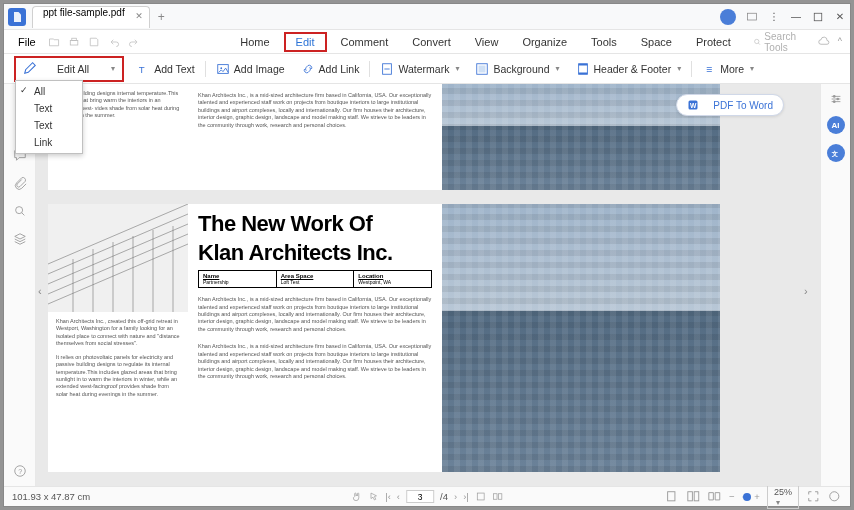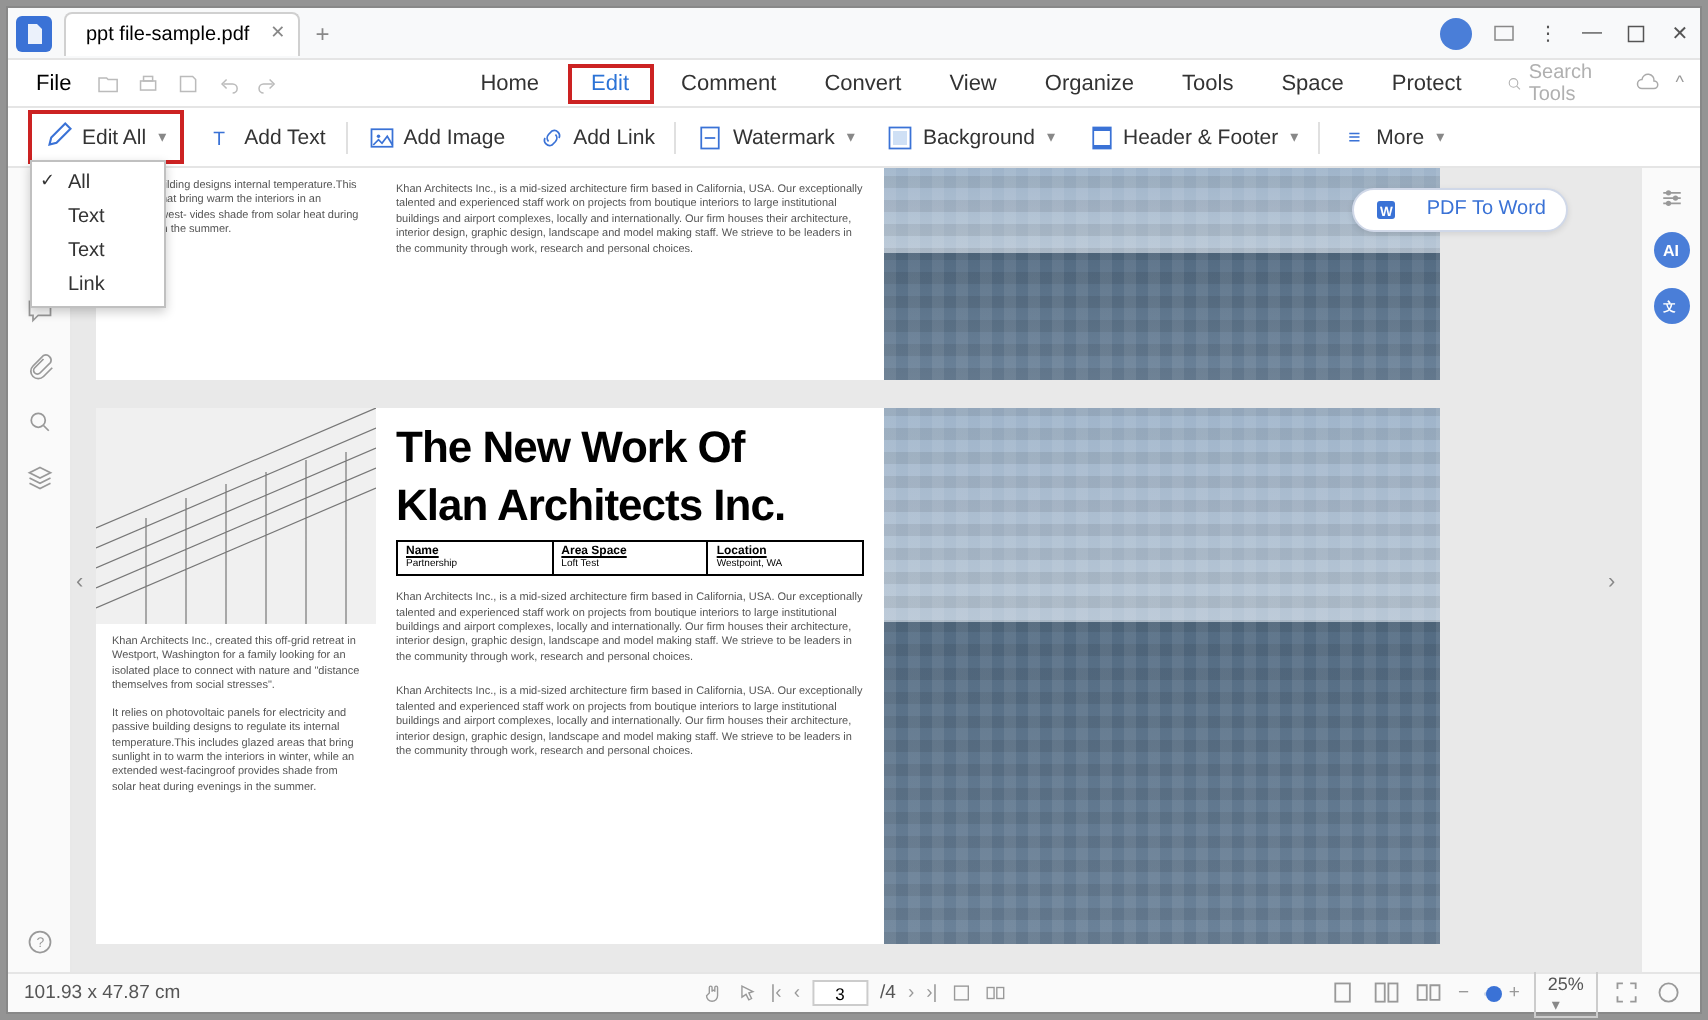--- a/index.html
+++ b/index.html
@@ -1,52 +1,52 @@
 <!DOCTYPE html>
 <html><head>
 <meta charset="utf-8">
 <style>
 *{box-sizing:border-box;margin:0;padding:0;font-family:"Segoe UI",Arial,sans-serif}
 body{width:854px;height:510px;background:#949494;overflow:hidden;position:relative}
 .app{position:absolute;inset:3px;background:#fff;display:flex;flex-direction:column;border:1px solid #888}
 .titlebar{height:26px;display:flex;align-items:center;background:#f8f9fa;border-bottom:1px solid #e5e5e5;padding:0 4px}
 .logo{width:18px;height:18px;background:#3a72d6;border-radius:3px;margin-right:6px;display:flex;align-items:center;justify-content:center}
 .logo svg{width:12px;height:12px;fill:#fff}
-.tab{height:22px;background:#fff;border:1px solid #d0d0d0;border-bottom:none;border-radius:4px 4px 0 0;padding:0 24px 0 10px;display:flex;align-items:center;font-size:10px;position:relative;margin-top:0}
+.tab{height:22px;background:#fff;border:1px solid #d0d0d0;border-bottom:none;border-radius:4px 4px 0 0;padding:0 24px 0 10px;display:flex;font-size:10px;position:relative;margin-top:0}
 .tab-close{position:absolute;right:6px;top:4px;font-size:9px;color:#888}
 .newtab{margin-left:8px;font-size:12px;color:#888}
 .title-right{margin-left:auto;display:flex;align-items:center;gap:10px}
 .avatar{width:16px;height:16px;border-radius:50%;background:#4a7ed8}
 .win-btn{width:12px;height:12px;display:flex;align-items:center;justify-content:center;color:#555;font-size:10px}
 .menubar{height:24px;display:flex;align-items:center;padding:0 8px;font-size:11px;border-bottom:1px solid #e5e5e5;gap:4px}
 .filemenu{padding:2px 6px;font-size:11px}
 .qat-icon{width:14px;height:14px;color:#999;margin:0 2px}
 .menu-spacer{flex:0 0 80px}
 .menu-item{padding:2px 10px;cursor:pointer;color:#333}
 .menu-item.active{color:#2b73d6;border:2px solid #c22}
 .search-tools{margin-left:8px;color:#b0b0b0;font-size:10px;display:flex;align-items:center;gap:3px}
 .menu-right{margin-left:auto;display:flex;gap:8px;color:#999}
 .toolbar{height:30px;display:flex;align-items:center;padding:0 10px;font-size:10.5px;color:#333;gap:0;border-bottom:1px solid #e5e5e5}
 .tool-btn{display:flex;align-items:center;gap:4px;padding:3px 8px;cursor:pointer;white-space:nowrap}
 .tool-btn .ic{width:14px;height:14px;display:flex;align-items:center;justify-content:center;color:#3a72d6}
 .tool-sep{width:1px;height:16px;background:#e0e0e0;margin:0 2px}
 .edit-all-wrap{border:2px solid #c22;padding:1px;position:relative;margin-right:4px}
-.edit-all-btn{display:flex;align-items:center;gap:4px;padding:2px 6px;background:#fff}
+.edit-all-btn{display:flex;align-items:center;gap:20px;padding:2px 6px;background:#fff}
 .dropdown{position:absolute;top:100%;left:-1px;background:#fff;border:1px solid #c0c0c0;box-shadow:0 2px 5px rgba(0,0,0,0.2);font-size:10px;z-index:10;width:68px;padding:2px 0}
 .dd-item{padding:3px 8px 3px 18px;cursor:pointer;position:relative}
 .dd-item.checked::before{content:"✓";position:absolute;left:4px;top:2px;font-size:9px}
 .chev{font-size:8px;color:#888;margin-left:2px}
 .main{flex:1;display:flex;overflow:hidden;position:relative}
 .leftbar{width:32px;background:#fafafa;border-right:1px solid #e8e8e8;display:flex;flex-direction:column;align-items:center;padding-top:8px;gap:14px}
 .leftbar .lic{width:14px;height:14px;color:#888}
 .leftbar .help{margin-top:auto;margin-bottom:8px}
 .content{flex:1;background:#e9e9e9;position:relative;overflow:hidden}
 .rightbar{width:30px;background:#fafafa;border-left:1px solid #e8e8e8;display:flex;flex-direction:column;align-items:center;padding-top:8px;gap:10px}
 .rpill{width:18px;height:18px;border-radius:50%;display:flex;align-items:center;justify-content:center;color:#fff;font-size:8px;font-weight:bold}
-.pdf2word{position:absolute;top:10px;right:36px;background:#fff;border:1px solid #d0d8e8;border-radius:14px;padding:4px 10px;font-size:10px;color:#3a72d6;display:flex;gap:14px;box-shadow:0 1px 3px rgba(0,0,0,0.1);z-index:5}
+.pdf2word{position:absolute;top:10px;right:36px;background:#fff;border:1px solid #d0d8e8;border-radius:14px;padding:4px 10px;font-size:10px;color:#3a72d6;display:flex;align-items:center;gap:14px;box-shadow:0 1px 3px rgba(0,0,0,0.1);z-index:5}
 .pages{position:absolute;inset:0;padding:0 12px}
 .page-row{display:flex;gap:0;margin-bottom:14px}
 .col{background:#fff}
 .col1{width:140px;position:relative}
 .col2{width:254px;padding:8px 10px}
 .col3{width:278px;position:relative}
 .tiny{font-size:5.5px;line-height:1.35;color:#555}
 .bldg{width:100%;height:100%;background:linear-gradient(180deg,#9fb4ca 0%,#b8c7d6 40%,#536b82 40%,#6b8299 100%);position:relative;overflow:hidden}
 .bldg::after{content:"";position:absolute;inset:0;background:repeating-linear-gradient(90deg,rgba(255,255,255,0.08) 0 6px,transparent 6px 12px),repeating-linear-gradient(0deg,rgba(0,0,0,0.08) 0 6px,transparent 6px 12px)}
 .lines-img{width:100%;height:100%;background:#f0f0f0;position:relative;overflow:hidden}

